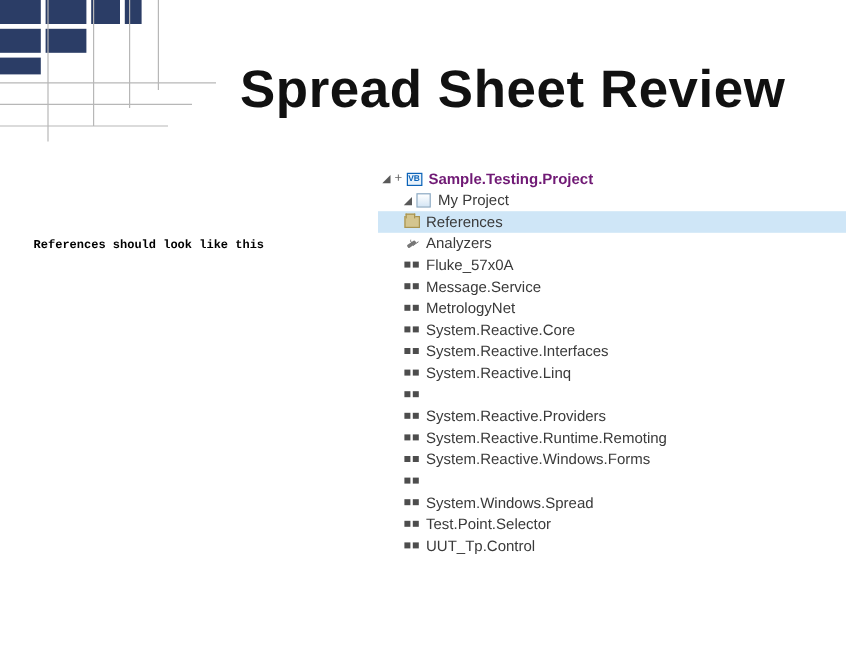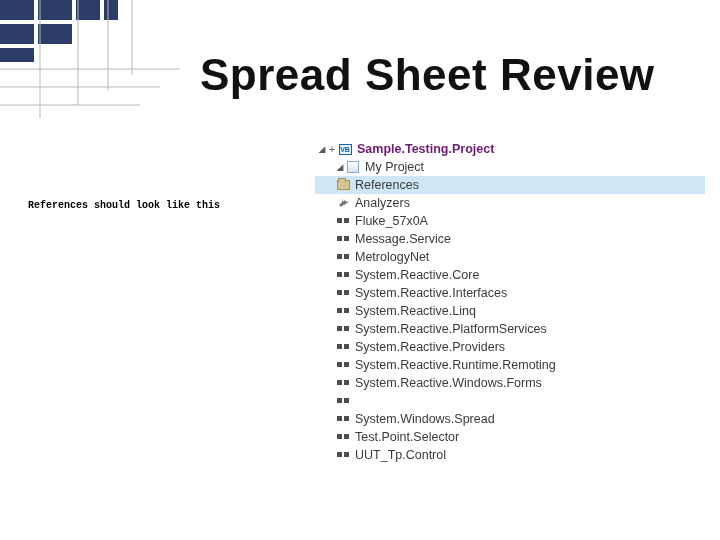--- a/index.html
+++ b/index.html
@@ -231,21 +231,20 @@
       </span>
     <span class="label">System.Reactive.Linq</span>
   </div>
   <div class="row indent-2">
     <span class="glyph">
         <span class="ic-ref">
           <span class="box b1"></span>
           <span class="box b2"></span>
         </span>
       </span>
-    <span class="label">System.Reactive.PlatformServices</span>
   </div>
   <div class="row indent-2">
     <span class="glyph">
         <span class="ic-ref">
           <span class="box b1"></span>
           <span class="box b2"></span>
         </span>
       </span>
     <span class="label">System.Reactive.Providers</span>
   </div>

